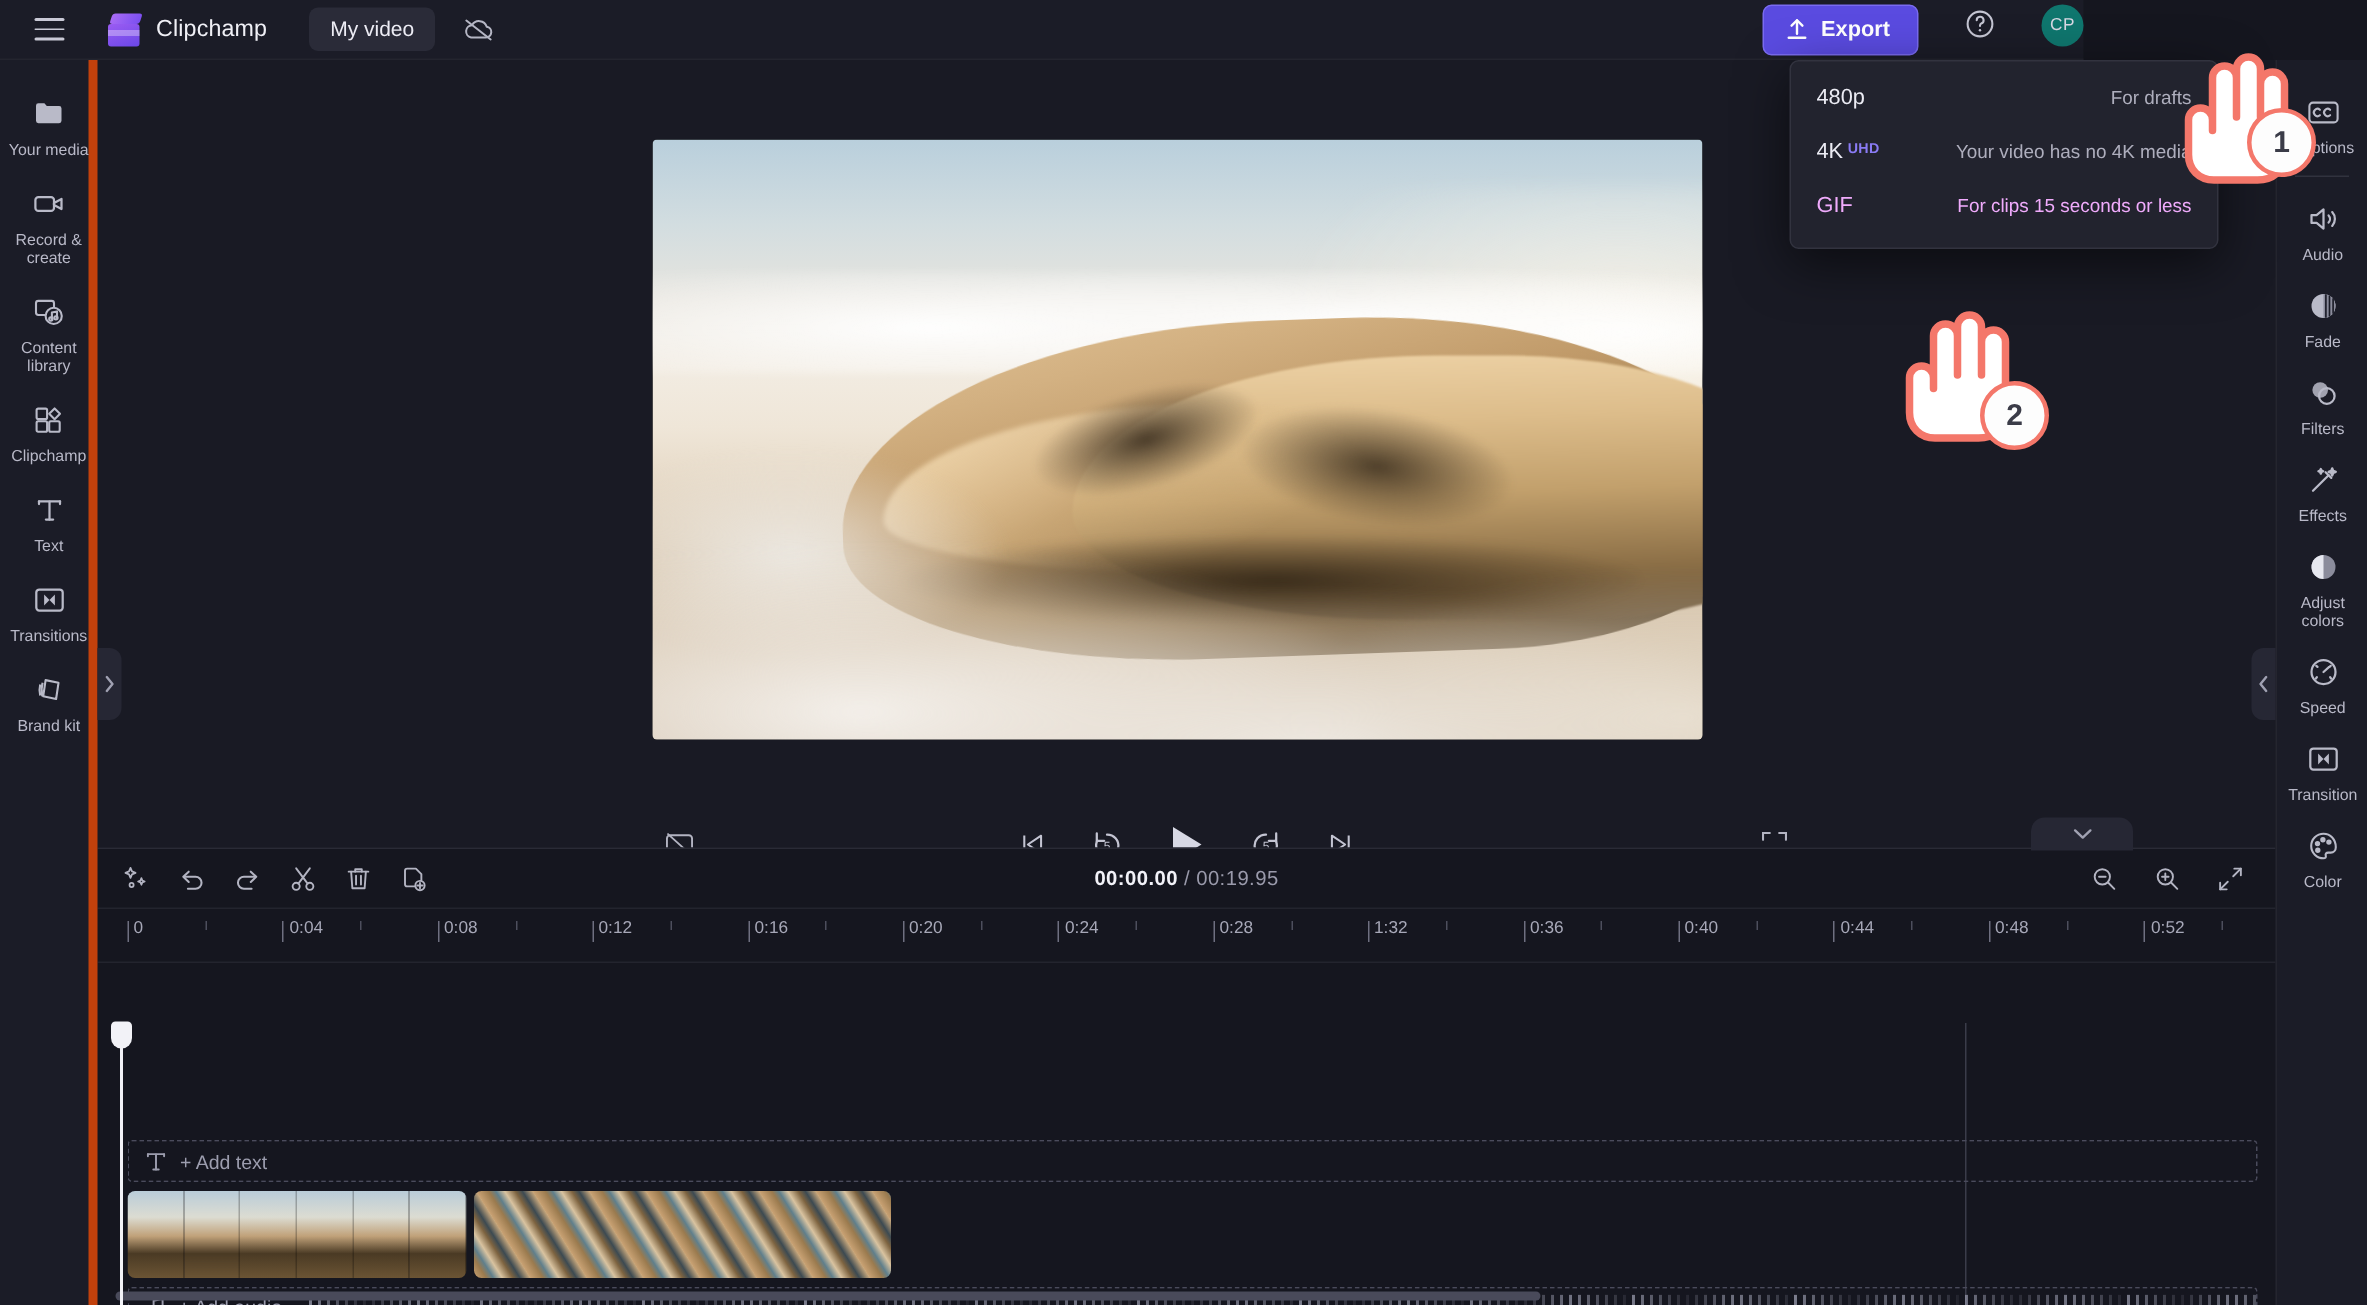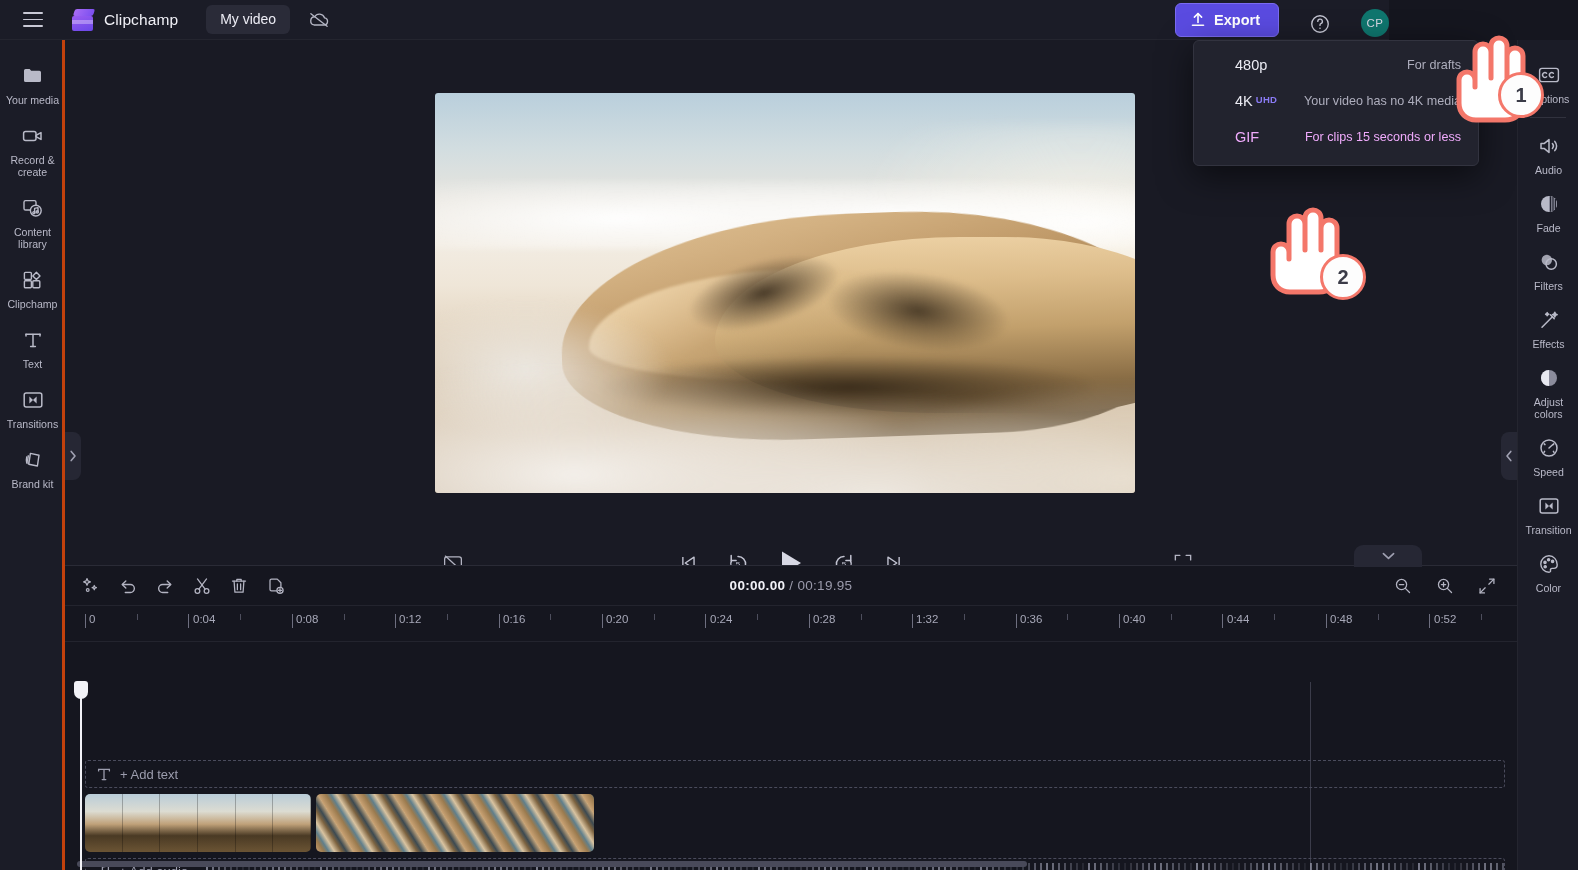--- a/index.html
+++ b/index.html
@@ -40,38 +40,38 @@
   .brand-logo .bl-stripe {
     position: absolute; top: 11px; left: 0; width: 21px; height: 4px;
     background: rgba(255,255,255,.32);
   }
   .brand-name { font-size: 15.5px; color: #f0f0f6; letter-spacing: .1px; }
   .proj-tab {
     margin-left: 28px; padding: 6px 14px 7px; background: #2a2b38;
     border-radius: 6px; font-size: 14px; color: #ececf4; cursor: pointer;
   }
   .cloud-off { margin-left: 14px; width: 30px; height: 26px; display:flex; align-items:center; justify-content:center; cursor:pointer; }
-  .topbar-right { margin-left: auto; display: flex; align-items: flex-end; gap: 28px; }
+  .topbar-right { margin-left: auto; display: flex; align-items: flex-start; gap: 28px; }
   .export-btn {
     display: flex; align-items: center; gap: 9px;
     background: #5a4be0; border-radius: 6px;
     padding: 8px 18px 8px 15px; font-size: 14.5px; font-weight: 600;
     color: #fff; cursor: pointer; border: 1.5px solid #7a6bf0;
   }
   .help-btn { width: 26px; height: 26px; display:flex; align-items:center; justify-content:center; cursor: pointer; }
   .avatar {
     width: 28px; height: 28px; border-radius: 50%; background: #0f766e;
     display: flex; align-items: center; justify-content: center;
     font-size: 11.5px; color: #d8d8e4; cursor: pointer; letter-spacing:.4px;
   }
 
   
   .left-rail {
     position: absolute; top: 40px; left: 0; width: 65px; height: 830px;
-    background: #1b1c27; border-right: 3px solid #c2410c;
+    background: #1b1c27; border-right: 6px solid #c2410c;
     padding-top: 14px; z-index: 20;
   }
   .rail-item {
     width: 65px; padding: 10px 3px 8px; display: flex; flex-direction: column;
     align-items: center; gap: 6px; cursor: pointer;
   }
   .rail-item .rail-label {
     font-size: 10.6px; color: #b9b9c8; text-align: center; line-height: 12px;
   }
   .rail-icon { width: 24px; height: 24px; display:flex; align-items:center; justify-content:center; }
@@ -279,21 +279,21 @@
   }
   .em-head { padding:16px 17px 13px; border-bottom:1px solid #32333f; }
   .em-title { font-size:15px; color:#f0f0f6; margin-bottom:4px; }
   .em-sub { font-size:13.3px; color:#bcbcca; }
   .em-row {
     display:flex; align-items:center; justify-content:space-between;
     padding:8px 17px; height:36px; cursor:pointer;
   }
   .em-row.selected { background:#32333f; }
   .em-left { display:flex; align-items:flex-start; gap:3px; }
-  .em-name { font-size:14.5px; color:#ececf4;margin-left:24px; }
+  .em-name { font-size:14.5px; color:#ececf4; }
   .em-badge { font-size:9.5px; font-weight:700; color:#8a7bf5; letter-spacing:.3px; margin-top:1px; }
   .em-desc { font-size:12.6px; color:#aeaebd; }
   .em-row.disabled .em-name, .em-row.disabled .em-desc { color:#f0abfc; }
 
   
   .cursor-anno { position:absolute; z-index:60; pointer-events:none; }
   .hand { position:relative; width:96px; height:104px; }
   .hand svg { display:block; }
   .step-badge {
     position:absolute; width:46px; height:46px; border-radius:50%;

